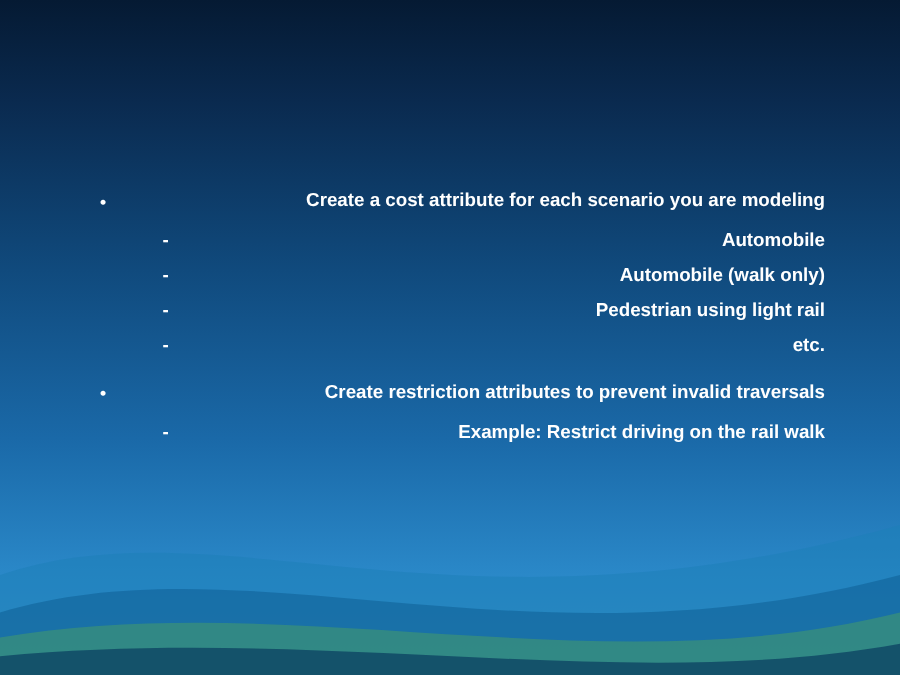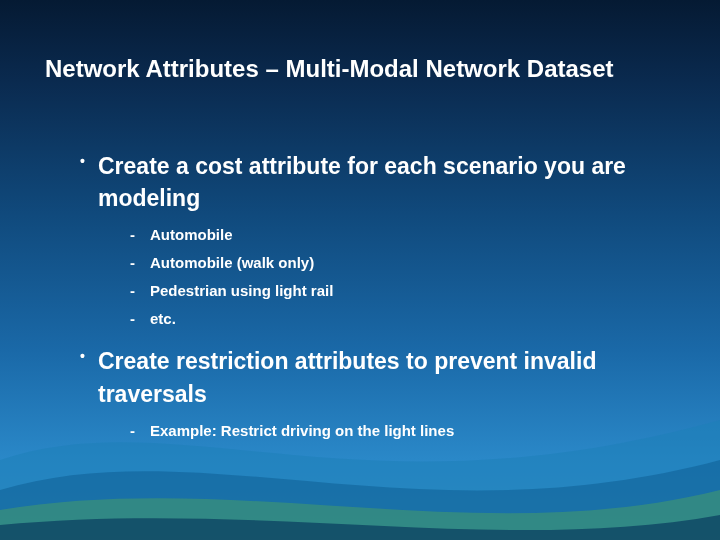--- a/index.html
+++ b/index.html
@@ -52,55 +52,56 @@
     margin-bottom: 10px;
   }
   .lvl1 .bullet {
     width: 18px;
     flex: 0 0 18px;
     font-size: 14px;
     line-height: 22px;
   }
   .lvl1 .text {
     flex: 1;
-    font-size: 23px;
+    font-size: 15px;
+    text-align: right;
   }
   .sub {
     margin-left: 50px;
     margin-top: 8px;
     margin-bottom: 14px;
   }
   .lvl2 {
     display: flex;
     margin-bottom: 7px;
     font-size: 15px;
   }
   .lvl2 .dash {
     width: 20px;
     flex: 0 0 20px;
     text-align: left;
   }
   .lvl2 .text {
     flex: 1;
+    text-align: right;
   }
   .block2 { margin-top: 16px; }
 </style>
 </head>
 <body>
 
 <div class="slide">
 
   <svg class="waves" viewBox="0 0 720 200" preserveAspectRatio="none">
     <path d="M0,120 C180,60 360,180 720,80 L720,200 L0,200 Z" fill="#1e7fb8" fill-opacity="0.55"></path>
     <path d="M0,150 C200,90 420,200 720,120 L720,200 L0,200 Z" fill="#0f5f94" fill-opacity="0.55"></path>
     <path d="M0,170 C240,130 480,210 720,150 L720,200 L0,200 Z" fill="#5fb544" fill-opacity="0.35"></path>
     <path d="M0,185 C260,160 500,215 720,175 L720,200 L0,200 Z" fill="#083a5e" fill-opacity="0.7"></path>
   </svg>
 
-  <div class="title">Network Attributes – Multi-Modal Network Dataset</div>
 
   <div class="content">
 
     <div class="lvl1">
       <div class="bullet">•</div>
       <div class="text">Create a cost attribute for each scenario you are modeling</div>
     </div>
     <div class="sub">
       <div class="lvl2">
         <div class="dash">-</div>
@@ -120,18 +121,18 @@
       </div>
     </div>
 
     <div class="lvl1 block2">
       <div class="bullet">•</div>
       <div class="text">Create restriction attributes to prevent invalid traversals</div>
     </div>
     <div class="sub">
       <div class="lvl2">
         <div class="dash">-</div>
-        <div class="text">Example: Restrict driving on the light lines</div>
+        <div class="text">Example: Restrict driving on the rail walk</div>
       </div>
     </div>
 
   </div>
 </div>
 
 </body></html>

